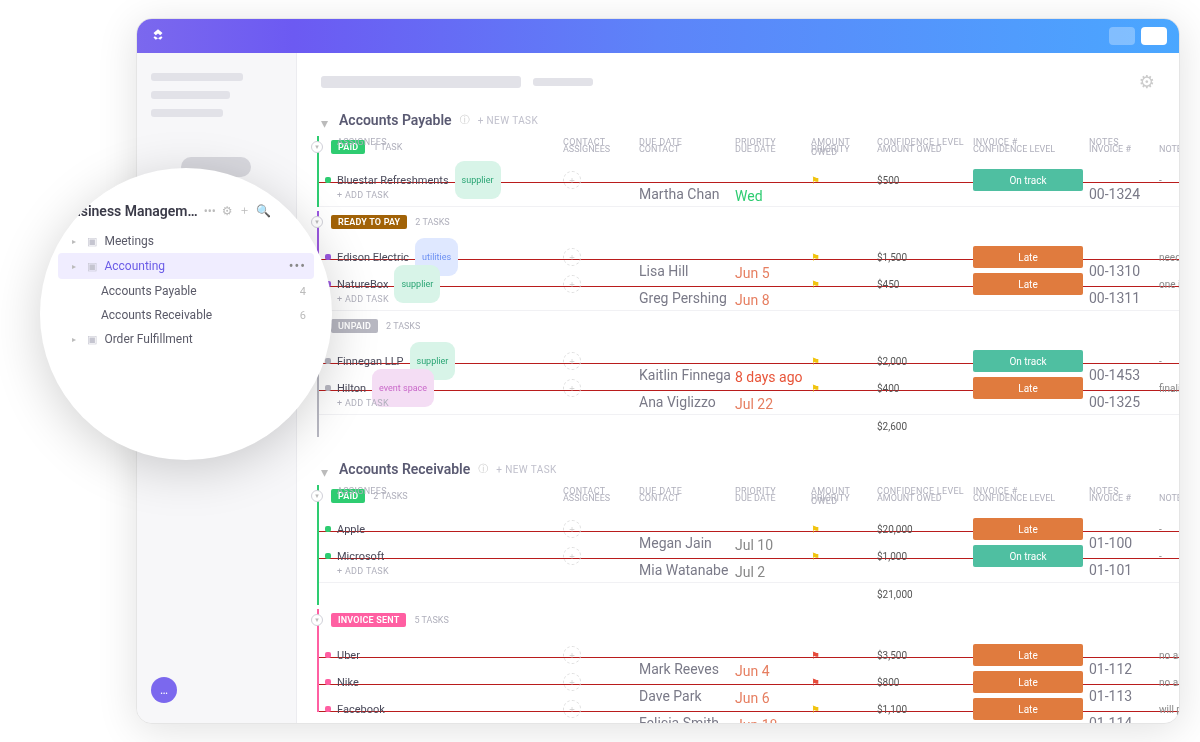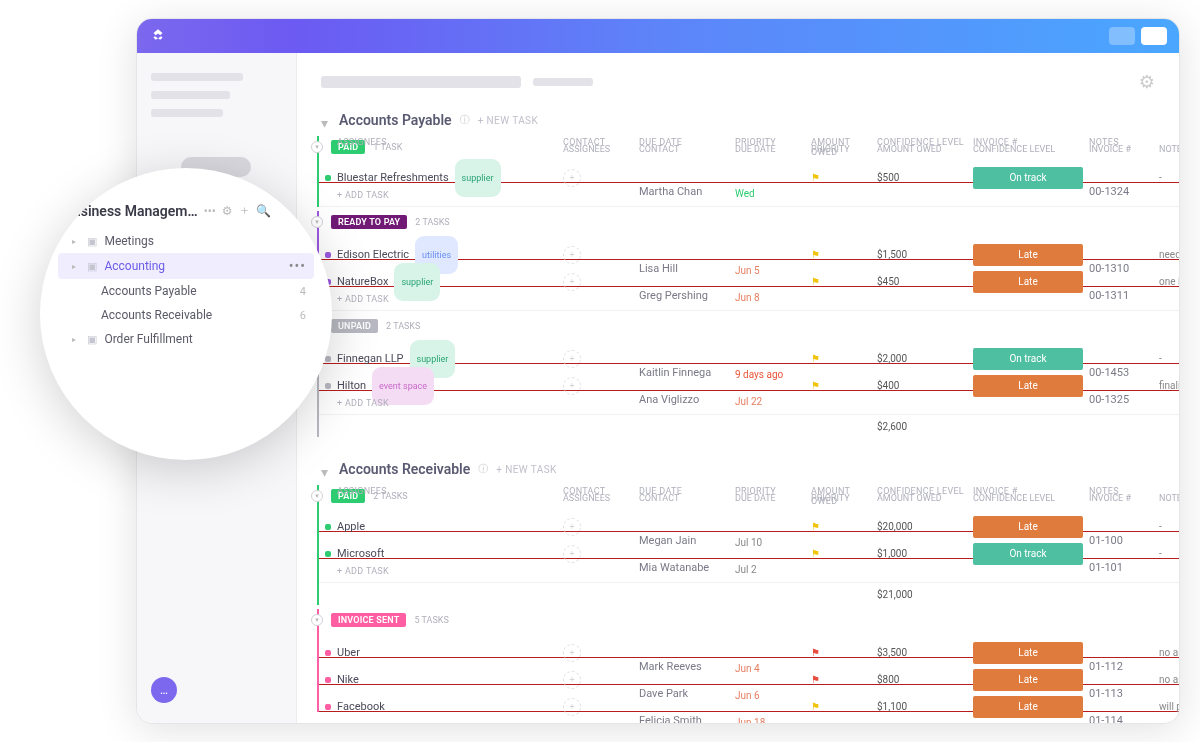--- a/index.html
+++ b/index.html
@@ -42,22 +42,22 @@
 
   .column-headers { display:grid; grid-template-columns: 220px 70px 90px 70px 60px 90px 110px 64px 1fr; gap:6px; font-size:9px; color:#b0b0bc; letter-spacing:0.3px; padding:2px 0 2px 0; margin-left:auto; width:calc(100% - 18px); }
   .column-headers span { text-align:left; }
 
   .task-row { display:grid; grid-template-columns: 232px 70px 90px 70px 60px 90px 110px 64px 1fr; gap:6px; align-items:center; height:27px; border-bottom:1px solid #b91c1c; font-size:11px; color:#555; padding-left:6px; }
   .task-name-cell { display:flex; align-items:center; gap:6px; overflow:hidden; }
   .task-status-dot { width:6px; height:6px; border-radius:2px; flex-shrink:0; }
   .task-name { white-space:nowrap; overflow:hidden; text-overflow:ellipsis; color:#4a4a5a; }
   .tag-pill { padding:14px 7px; border-radius:9px; font-size:9px; }
   .assignee-circle { width:18px; height:18px; border-radius:50%; border:1px dashed #ddd; display:flex; align-items:center; justify-content:center; color:#ccc; font-size:9px; }
-  .contact-name, .invoice-num { color:#7a7a88; font-size:11px; white-space:nowrap;margin-top:28px; }
-  .due-date { font-size:10px; white-space:nowrap;margin-top:32px; }
+  .contact-name, .invoice-num { color:#7a7a88; font-size:14px; white-space:nowrap;margin-top:28px; }
+  .due-date { font-size:14px; white-space:nowrap;margin-top:32px; }
   .priority-flag { font-size:10px; }
   .amount { color:#555; font-size:10px; }
   .confidence-cell { height:22px; display:flex; align-items:center; justify-content:center; color:#fff; font-size:10px; border-radius:2px; }
   .notes-cell { color:#888; font-size:10px; white-space:nowrap; overflow:hidden; }
 
   .add-task-row { height:24px; display:flex; align-items:center; padding-left:18px; font-size:9px; color:#b0b0bc; letter-spacing:0.3px; border-bottom:1px solid #f1f1f4; }
   .subtotal-row { display:grid; grid-template-columns: 232px 70px 90px 70px 60px 90px 110px 64px 1fr; gap:6px; align-items:center; height:22px; font-size:10px; color:#888; padding-left:6px; }
 
   
   .magnifier { position:absolute; left:40px; top:168px; width:292px; height:292px; border-radius:50%; background:#fff; box-shadow:0 10px 50px rgba(0,0,0,0.18); overflow:hidden; padding:34px 18px 0 18px; }
@@ -154,21 +154,21 @@
                 <span class="amount">$500</span>
                 <span class="confidence-cell" style="background:#4fbfa1">On track</span>
                 <span class="invoice-num">00-1324</span>
                 <span class="notes-cell">-</span>
               </div>
               <div class="add-task-row">+ ADD TASK</div>
             </div>
             <div class="status-group" style="border-left-color: rgb(155, 89, 224);">
               <div class="status-header" style="position: relative;">
                 <span class="status-collapse">▾</span>
-                <span class="status-badge" style="background:#701a75">READY TO PAY</span>
+                <span class="status-badge" style="background:#a16207">READY TO PAY</span>
                 <span class="task-count">2 TASKS</span>
               </div>
               <div class="task-row">
                 <div class="task-name-cell">
                   <span class="task-status-dot" style="background:#9b59e0"></span>
                   <span class="task-name">Edison Electric</span>
                   <span class="tag-pill" style="background:#dfe8ff;color:#6b8ff2">utilities</span>
                 </div>
                 <span class="assignee-circle">＋</span>
                 <span class="contact-name">Lisa Hill</span>
@@ -203,21 +203,21 @@
                 <span class="task-count">2 TASKS</span>
               </div>
               <div class="task-row">
                 <div class="task-name-cell">
                   <span class="task-status-dot" style="background:#b8b8c2"></span>
                   <span class="task-name">Finnegan LLP</span>
                   <span class="tag-pill" style="background:#d8f4e8;color:#2aa574">supplier</span>
                 </div>
                 <span class="assignee-circle">＋</span>
                 <span class="contact-name">Kaitlin Finnega</span>
-                <span class="due-date" style="color:#e8553a">9 days ago</span>
+                <span class="due-date" style="color:#e8553a">8 days ago</span>
                 <span class="priority-flag" style="color:#f1c40f">⚑</span>
                 <span class="amount">$2,000</span>
                 <span class="confidence-cell" style="background:#4fbfa1">On track</span>
                 <span class="invoice-num">00-1453</span>
                 <span class="notes-cell">-</span>
               </div>
               <div class="task-row">
                 <div class="task-name-cell">
                   <span class="task-status-dot" style="background:#b8b8c2"></span>
                   <span class="task-name">Hilton</span>

